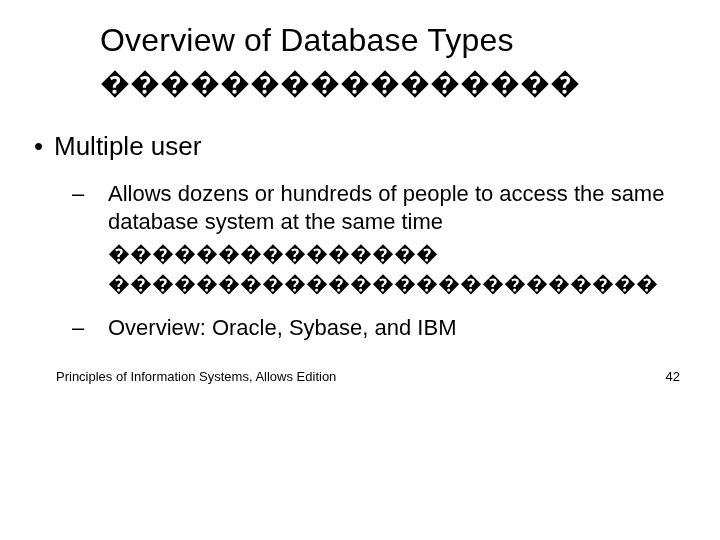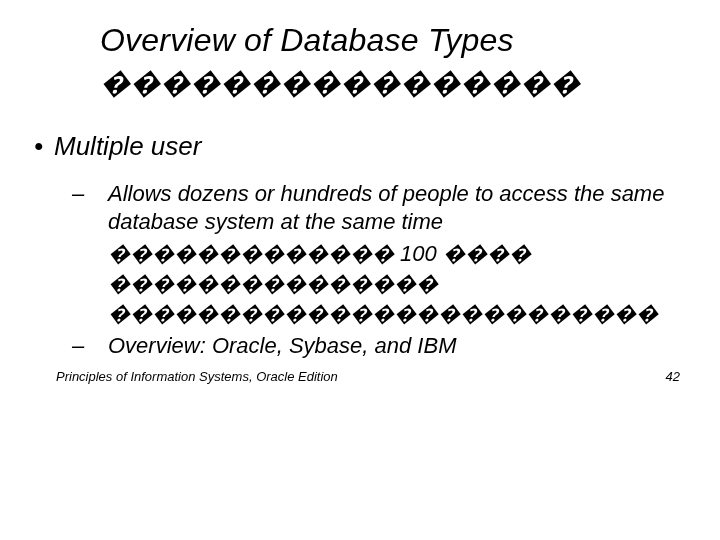--- a/index.html
+++ b/index.html
@@ -11,21 +11,20 @@
     font-family: Arial, Helvetica, sans-serif;
     color: #000000;
     overflow: hidden;
     position: relative;
   }
   .slide {
     width: 720px;
     height: 416px;
     position: relative;
     box-sizing: border-box;
-    font-style: italic;
   }
   .title-block {
     position: absolute;
     top: 22px;
     left: 100px;
     right: 20px;
   }
   .title-line1 {
     font-size: 32px;
     font-weight: 400;
@@ -52,21 +51,21 @@
   .bullet-l1 .dot {
     display: inline-block;
     width: 20px;
   }
   .sub-list {
     margin: 0 0 0 56px;
   }
   .bullet-l2 {
     font-size: 22px;
     line-height: 1.28;
-    margin: 4px 0 4px 0;
+    margin: 16px 0 4px 0;
     text-indent: -18px;
     padding-left: 18px;
   }
   .bullet-l2 .dash {
     display: inline-block;
     width: 18px;
   }
   .sub-extra {
     font-size: 22px;
     line-height: 1.28;
@@ -104,27 +103,26 @@
   </div>
 
   <div class="body-block">
     <p class="bullet-l1">
       <span class="dot">•</span><span>Multiple user</span>
     </p>
     <div class="sub-list">
       <p class="bullet-l2">
         <span class="dash">–</span><span>Allows dozens or hundreds of people to access the same database system at the same time</span>
       </p>
-      <p class="sub-extra">������������� 100 ����</p>
       <p class="sub-extra">���������������</p>
       <p class="sub-extra">�������������������������</p>
       <p class="bullet-l2">
         <span class="dash">–</span><span>Overview: Oracle, Sybase, and IBM</span>
       </p>
     </div>
   </div>
 
   <div class="footer">
-    <span class="footer-left">Principles of Information Systems, Oracle Edition</span>
+    <span class="footer-left">Principles of Information Systems, Allows Edition</span>
     <span class="footer-right">42</span>
   </div>
 
 </div>
 
 </body></html>

